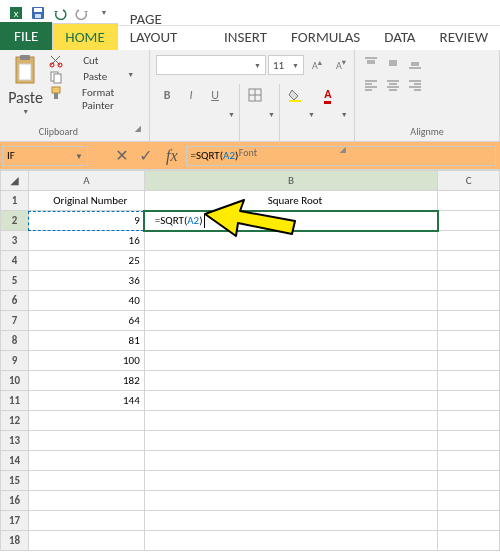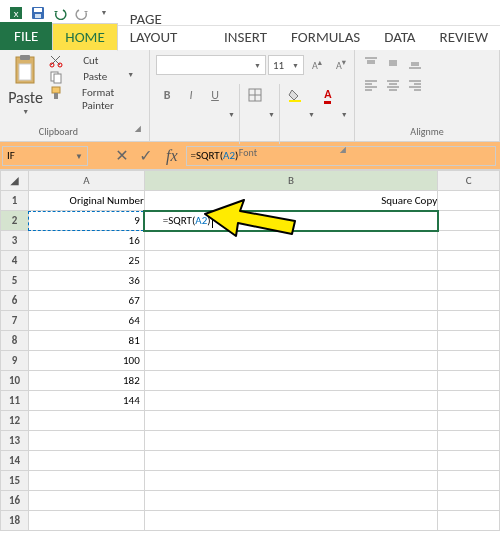--- a/index.html
+++ b/index.html
@@ -47,21 +47,21 @@
 
 .sheet { position: relative; }
 .sheet table { border-collapse: collapse; table-layout: fixed; }
 .sheet th, .sheet td { border: 1px solid #d4d4d4; font-size: 11px; font-family: Calibri, sans-serif; height: 20px; }
 .colhdr th { background: #f0f0f0; color: #555; font-weight: normal; text-align: center; }
 .rowhdr { background: #f0f0f0; color: #555; text-align: center; width: 28px; }
 .colA { width: 116px; }
 .colB { width: 294px; }
 .colC { width: 62px; }
 td.val { text-align: right; padding-right: 4px; }
-td.txt { text-align: right; padding-left: 16px; }
+td.txt { text-align: center; padding-left: 8px; }
 th.selcol { background: #d5e3cf; }
 th.selrow { background: #d5e3cf; }
 td.editcell { outline: 2px solid #217346; outline-offset: -1px; background: #fff; position: relative; }
 td.refcell { outline: 1px dashed #0070C0; outline-offset: -1px; }
 .editcell .inline-formula { display: flex; align-items: center; padding-left: 2px; }
 .editcell .fpre { color: #000; }
 .editcell .fref { color: #0070C0; }
 .editcell .cursor { width: 1px; height: 14px; background: #000; margin-left: 1px; }
 
 .arrow-overlay { position: absolute; pointer-events: none; }
@@ -298,21 +298,21 @@
       <th class="rowhdr">◢</th>
       <th>A</th>
       <th class="selcol">B</th>
       <th>C</th>
     </tr>
     </tbody>
       <tbody id="gridbody">
         <tr>
           <th class="rowhdr">1</th>
           <td class="txt">Original Number</td>
-          <td class="txt">Square Copy</td>
+          <td class="txt">Square Root</td>
           <td></td>
         </tr>
         <tr>
           <th class="rowhdr selrow">2</th>
           <td class="refcell val">9</td>
           <td class="editcell txt">
             <div class="inline-formula">
               <span class="fpre">=SQRT(</span>
               <span class="fref">A2</span>
               <span class="fpre">)</span>
@@ -334,21 +334,21 @@
           <td></td>
         </tr>
         <tr>
           <th class="rowhdr">5</th>
           <td class="val">36</td>
           <td></td>
           <td></td>
         </tr>
         <tr>
           <th class="rowhdr">6</th>
-          <td class="val">67</td>
+          <td class="val">40</td>
           <td></td>
           <td></td>
         </tr>
         <tr>
           <th class="rowhdr">7</th>
           <td class="val">64</td>
           <td></td>
           <td></td>
         </tr>
         <tr>
@@ -394,20 +394,26 @@
           <td></td>
         </tr>
         <tr>
           <th class="rowhdr">15</th>
           <td></td>
           <td></td>
           <td></td>
         </tr>
         <tr>
           <th class="rowhdr">16</th>
+          <td></td>
+          <td></td>
+          <td></td>
+        </tr>
+        <tr>
+          <th class="rowhdr">17</th>
           <td></td>
           <td></td>
           <td></td>
         </tr>
         <tr>
           <th class="rowhdr">18</th>
           <td></td>
           <td></td>
           <td></td>
         </tr>

